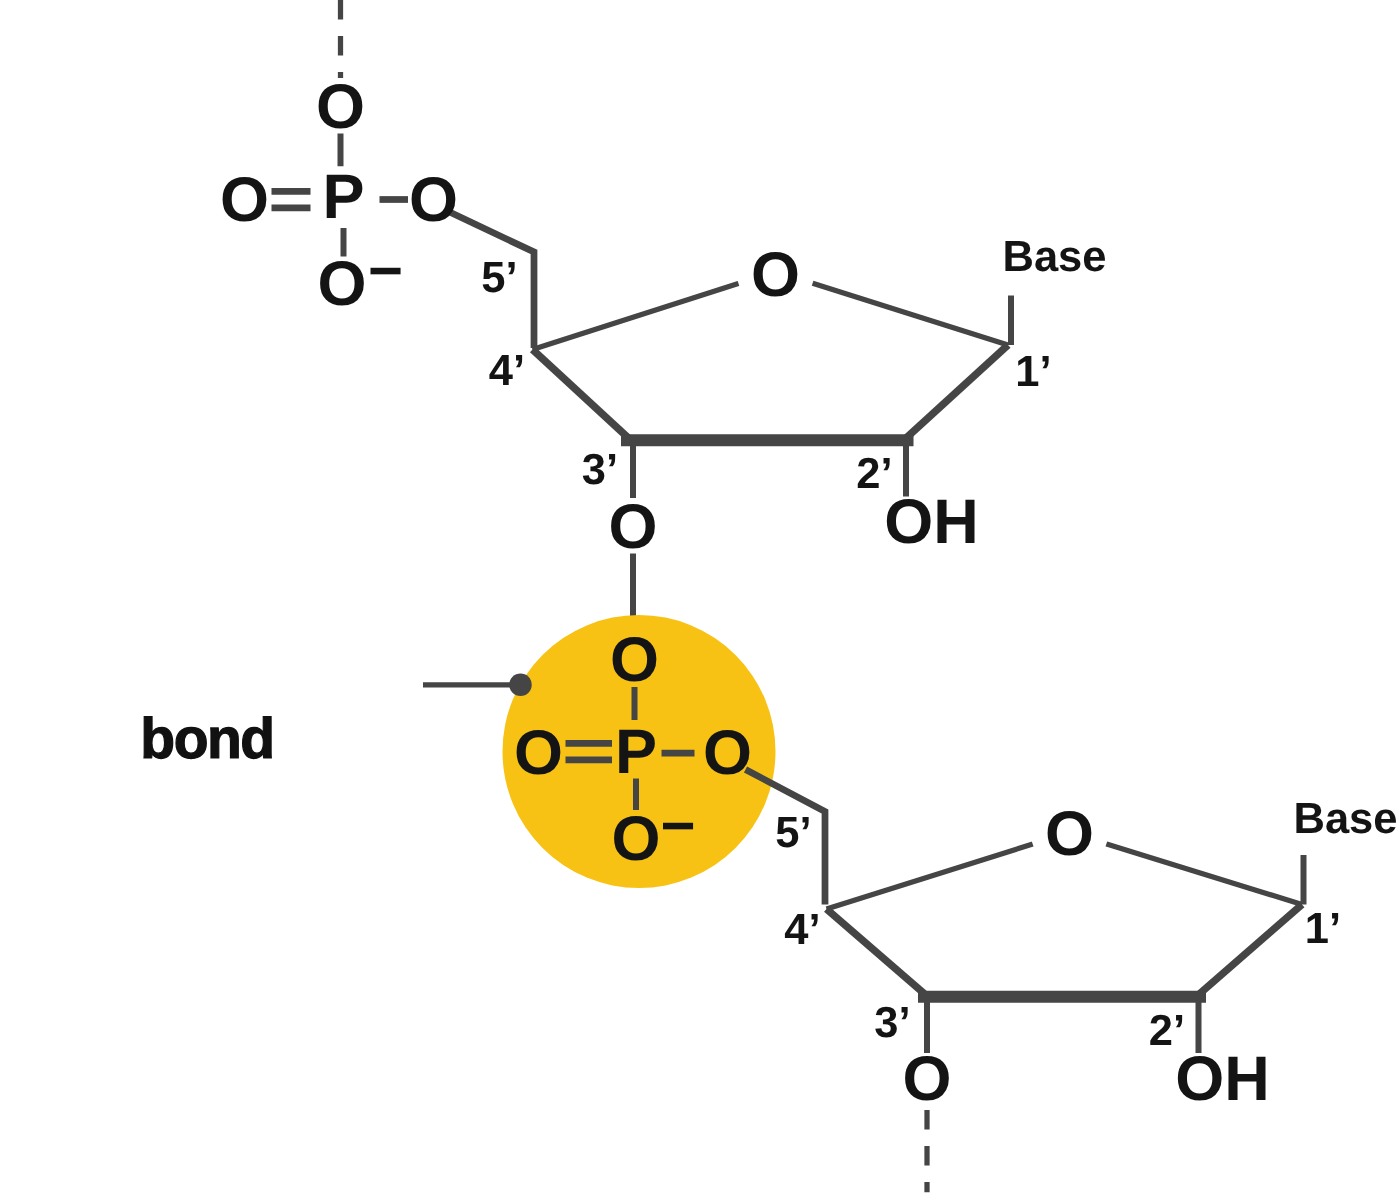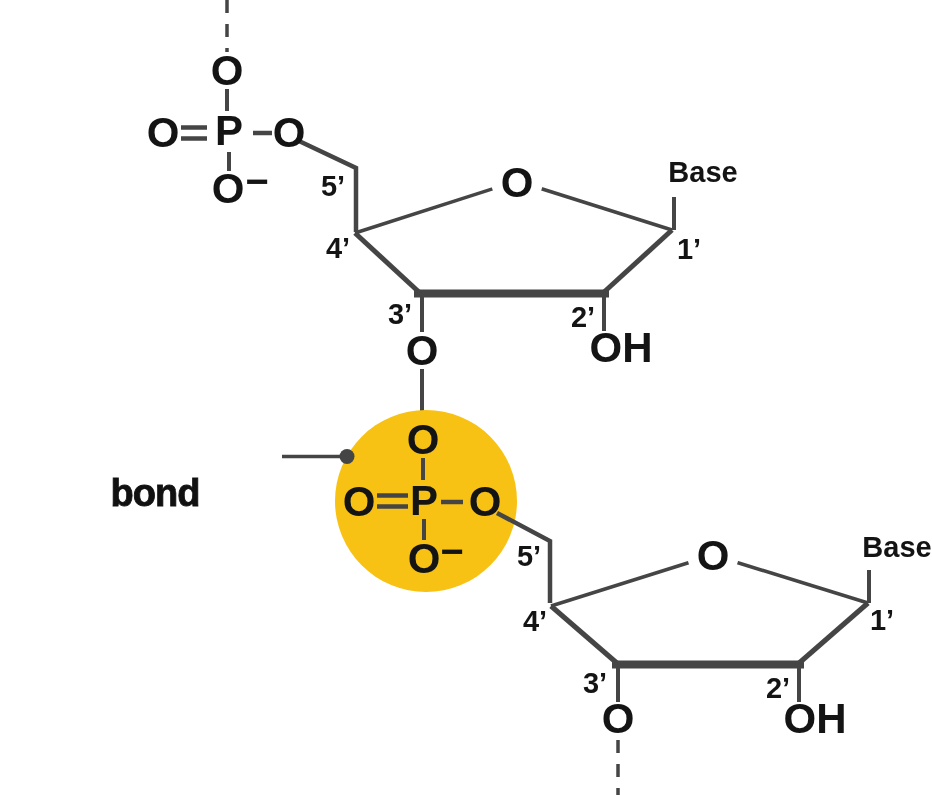--- a/index.html
+++ b/index.html
@@ -125,21 +125,21 @@
   <span class="t lbl" style="left:333px; top:186px;">5’</span>
   <span class="t lbl" style="left:338px; top:248px;">4’</span>
   <span class="t atom" style="left:517px; top:183px;">O</span>
   <span class="t lbl" style="left:703px; top:172px;">Base</span>
   <span class="t lbl" style="left:689px; top:249px;">1’</span>
   <span class="t lbl" style="left:583px; top:317px;">2’</span>
   <span class="t lbl" style="left:400px; top:314px;">3’</span>
   <span class="t atom" style="left:621px; top:348px;">OH</span>
   <span class="t atom" style="left:422px; top:351px;">O</span>
 
-  <span class="t ann" style="left:155px; top:493px;">bond</span>
+  <span class="t ann" style="left:138px; top:493px;">bond</span>
 
   <span class="t atom" style="left:423px; top:440px;">O</span>
   <span class="t atom" style="left:359px; top:502px;">O</span>
   <span class="t atom" style="left:424px; top:501px;">P</span>
   <span class="t atom" style="left:485px; top:502px;">O</span>
   <span class="t atom" style="left:424px; top:559px;">O</span>
   <span class="t minus" style="left:452px; top:551px;">−</span>
 
   <span class="t lbl" style="left:529px; top:556px;">5’</span>
   <span class="t lbl" style="left:535px; top:621px;">4’</span>

